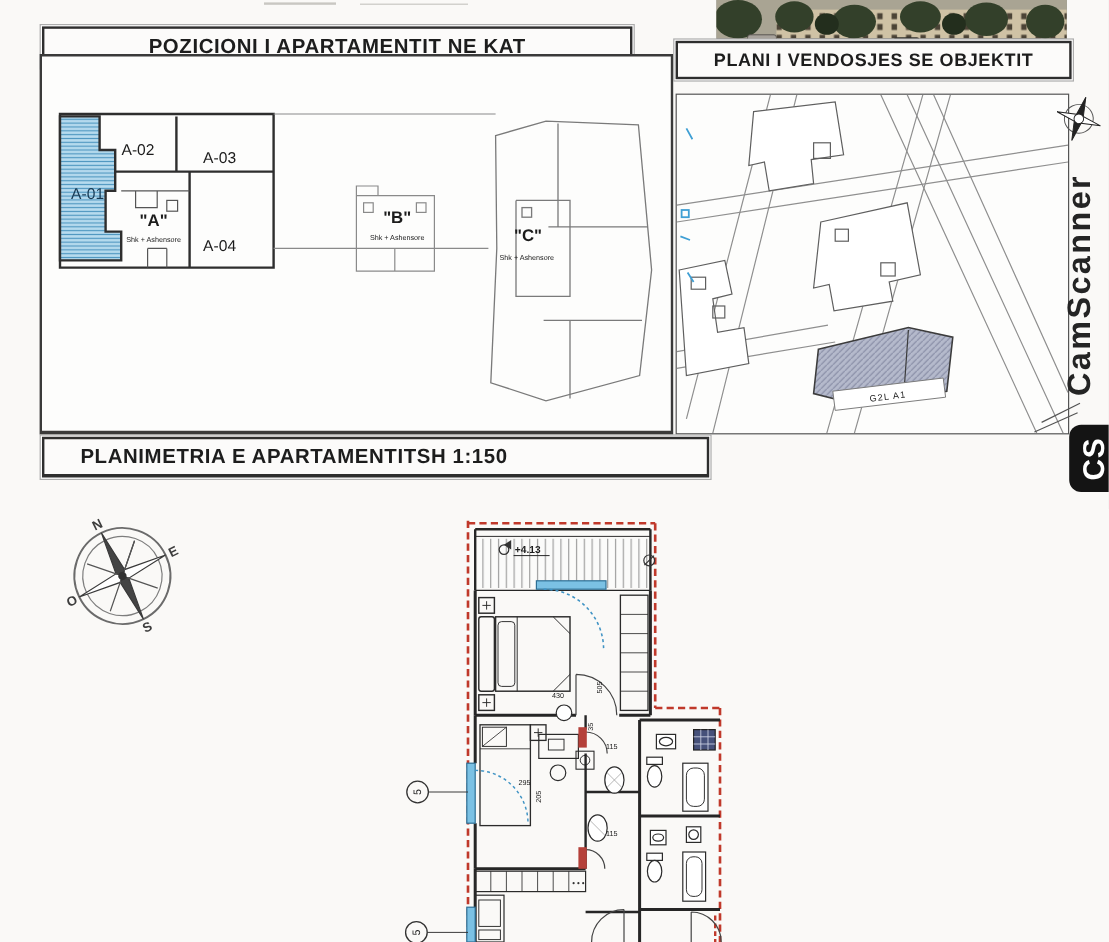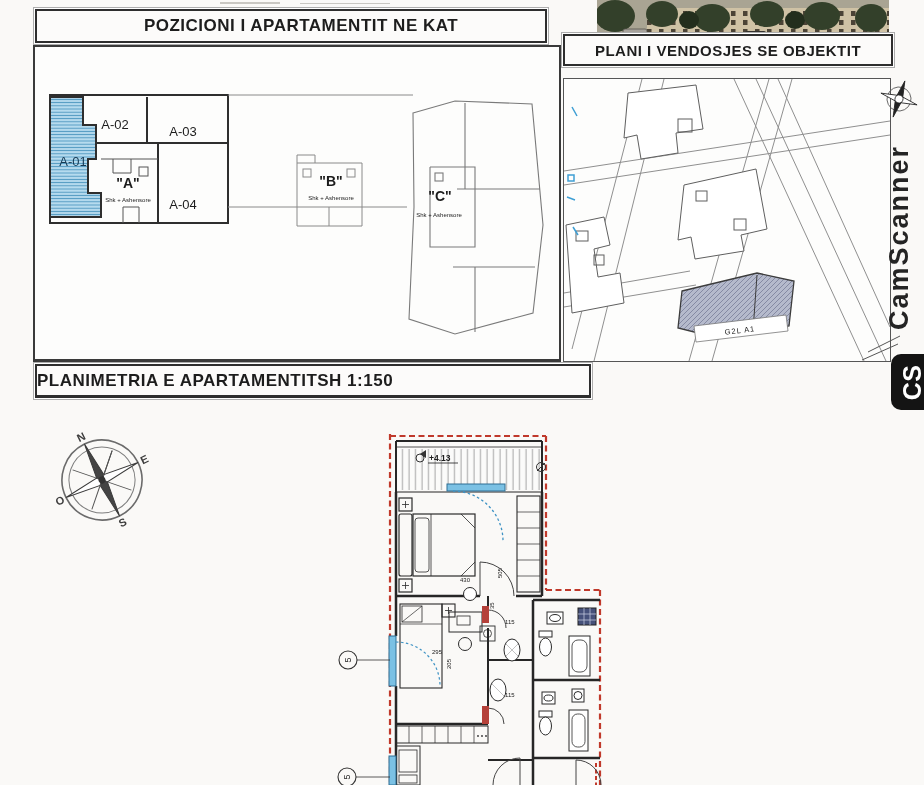--- a/index.html
+++ b/index.html
@@ -2,28 +2,28 @@
 <html><head>
 <meta charset="utf-8">
 <style>
   html,body{margin:0;padding:0;}
   body{font-family:"Liberation Sans",sans-serif;background:#e9e7e4;}
   #page{position:relative;width:924px;height:785px;background:#faf9f7;overflow:hidden;}
   .abs{position:absolute;}
   .dbox{background:#fcfbfa;border:2px solid #2e2e2e;box-shadow:0 0 0 1px #fff,0 0 0 2px #adadad;
         display:flex;align-items:center;justify-content:center;}
   .title-text{font-weight:bold;color:#1d1d1d;letter-spacing:.5px;white-space:nowrap;}
-  #kat-title{left:35px;top:9px;width:488px;height:30px;padding-left:20px;}
+  #kat-title{left:35px;top:22px;width:488px;height:30px;}
   #kat-title .title-text{font-size:17px;}
   #kat-box{left:33px;top:45px;width:524px;height:312px;background:#fdfdfc;border:2px solid #3a3a3a;border-bottom-width:3px;}
   #photo-strip{left:597px;top:0;width:292px;height:44px;background:#8d8a7d;}
   #site-title{left:563px;top:34px;width:326px;height:28px;}
   #site-title .title-text{font-size:15px;}
   #site-box{left:563px;top:78px;width:326px;height:282px;background:#fdfdfc;border:1.5px solid #555;}
-  #mid-title{left:35px;top:364px;width:556px;height:34px;justify-content:flex-start;box-sizing:border-box;border-bottom-width:3px;}
+  #mid-title{left:35px;top:364px;width:556px;height:34px;justify-content:flex-start;padding-left:30px;box-sizing:border-box;border-bottom-width:3px;}
   #mid-title .title-text{font-size:17px;}
   #mid-title .scale{}
   #compass-rose{left:50px;top:428px;width:104px;height:104px;}
   #apt-plan{left:328px;top:428px;width:344px;height:357px;}
   #site-compass{left:878px;top:78px;width:42px;height:42px;z-index:6;}
   #wm-text{left:884px;top:112px;height:250px;width:38px;writing-mode:vertical-rl;transform:rotate(180deg);
            font-size:27px;font-weight:600;color:#242424;letter-spacing:2px;text-align:center;z-index:5;}
   #cs-logo{left:891px;top:354px;width:44px;height:56px;background:#141414;border-radius:10px;z-index:6;
            display:flex;align-items:center;justify-content:center;}
   #cs-logo span{color:#fff;font-weight:bold;font-size:25px;transform:rotate(-90deg);letter-spacing:.5px;}

